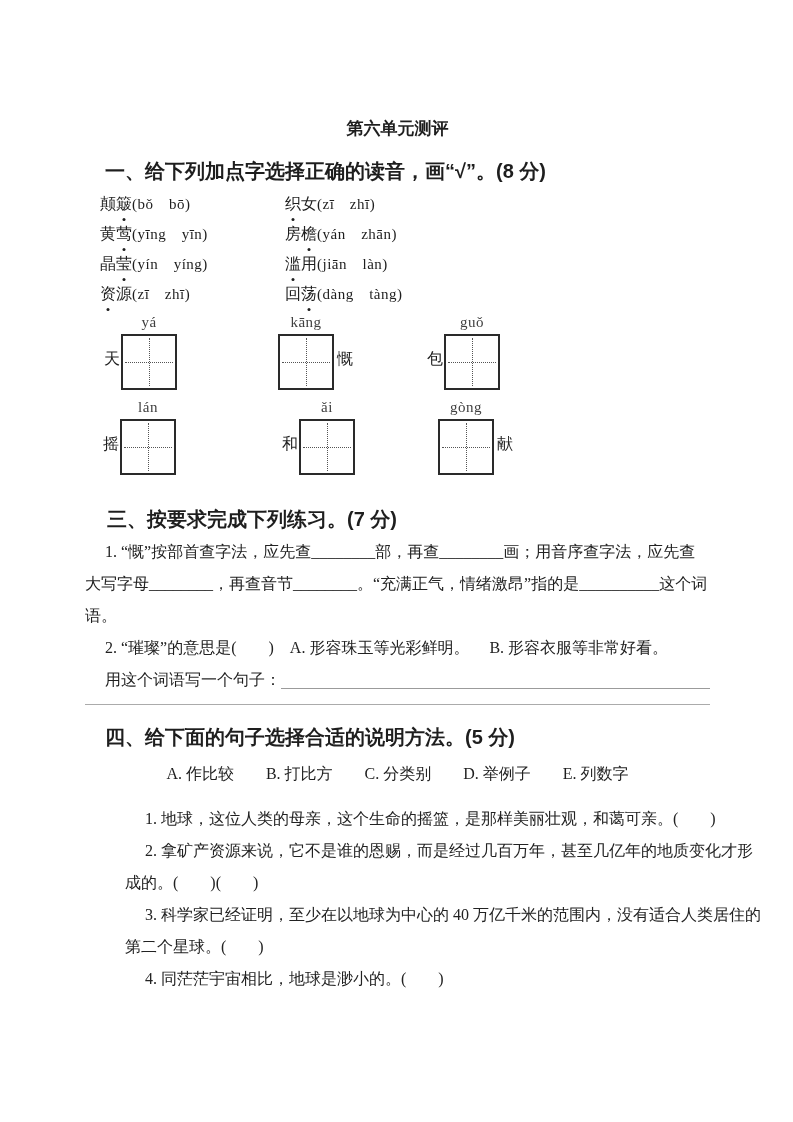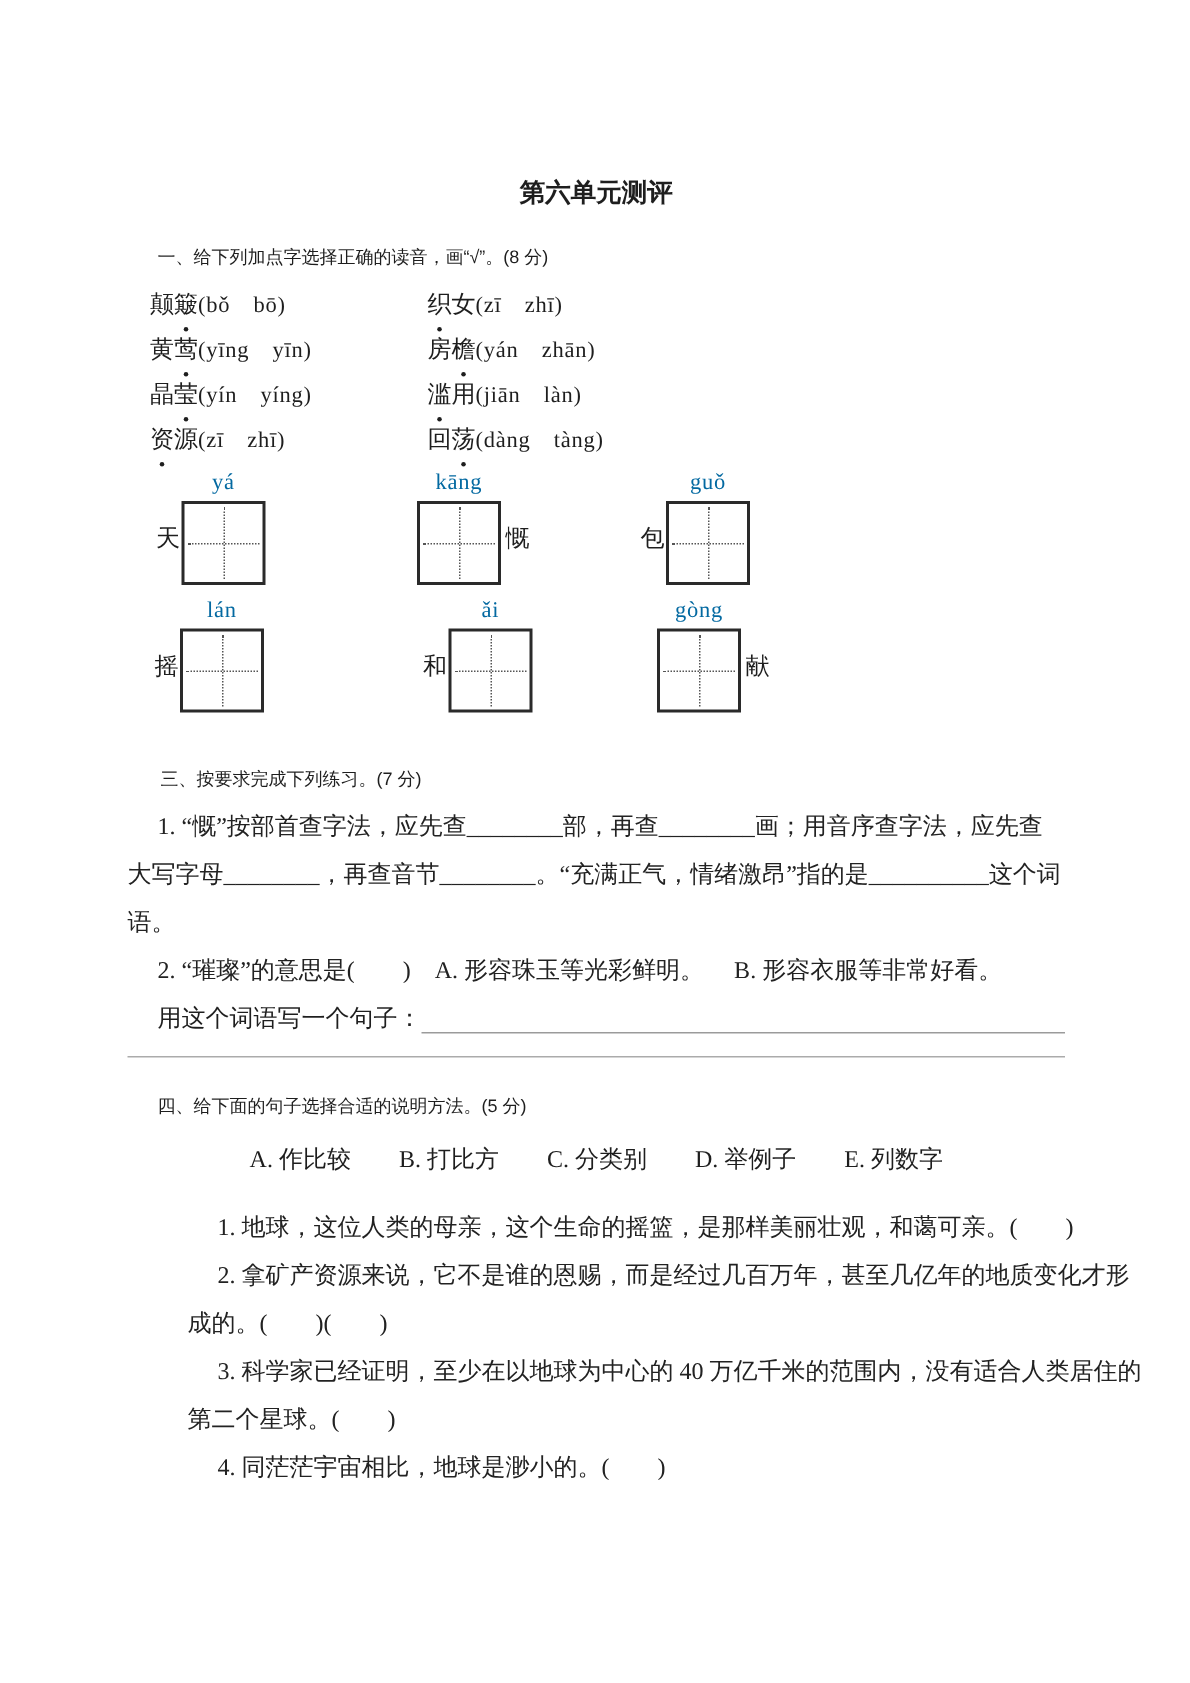--- a/index.html
+++ b/index.html
@@ -10,21 +10,21 @@
     font-family: "Liberation Serif", "DejaVu Serif", serif;
     color: #1e1e1e;
     padding: 116px 83px 16px 85px;
   }
   .title {
     text-align: center; font-family: "Liberation Sans", "DejaVu Sans", sans-serif;
     font-weight: bold; font-size: 17px; line-height: 26px;
   }
   .sec-heading {
     font-family: "Liberation Sans", "DejaVu Sans", sans-serif;
-    font-weight: normal; font-size: 12px; line-height: 26px;
+    font-weight: bold; font-size: 20px; line-height: 26px;
     margin-left: 20px;
   }
   .s1-heading { margin-top: 16px; }
   
   .s1-grid {
     margin-top: 5px; margin-left: 15px;
     display: grid; grid-template-columns: 185px auto; justify-content: start;
   }
   .s1-item { font-size: 16px; line-height: 30px; white-space: nowrap; }
   .dot-char { position: relative; display: inline-block; }
@@ -33,21 +33,21 @@
     bottom:-2px; width:3px; height:3px; border-radius:50%; background:#1e1e1e;
   }
   .pinyin-opts { font-size: 15px; letter-spacing: 0.5px; }
   
   .s2-heading { margin-top: 7px; }
   .s2-row { position: relative; height: 78px; }
   .s2-row1 { margin-top: 3px; }
   .s2-row2 { margin-top: 7px; }
   .cbox-group { position:absolute; top:0; display:flex; align-items:flex-end; height:78px; }
   .boxwrap { display:flex; flex-direction:column; align-items:center; }
-  .pinyin-label { height:22px; font-size:15px; line-height:20px; color:#0369a1; letter-spacing:0.5px; }
+  .pinyin-label { height:22px; font-size:15px; line-height:20px; color:#404040; letter-spacing:0.5px; }
   .tian-box { position:relative; width:56px; height:56px; border:2px solid #2a2a2a; background:#fff; }
   .tian-box .h-line { position:absolute; top:50%; left:2px; right:2px; border-top:1px dotted #555; }
   .tian-box .v-line { position:absolute; left:50%; top:2px; bottom:2px; border-left:1px dotted #555; }
   .side-char { font-size:16px; margin-bottom:20px; }
   .side-char.left { margin-right:1px; }
   .side-char.right { margin-left:3px; }
   
   .s3-heading { margin-top: 31px; margin-left: 22px; }
   .q-line { font-size:16px; line-height:32px; white-space:nowrap; color:#222; }
   .q-line.indent { padding-left:20px; }

